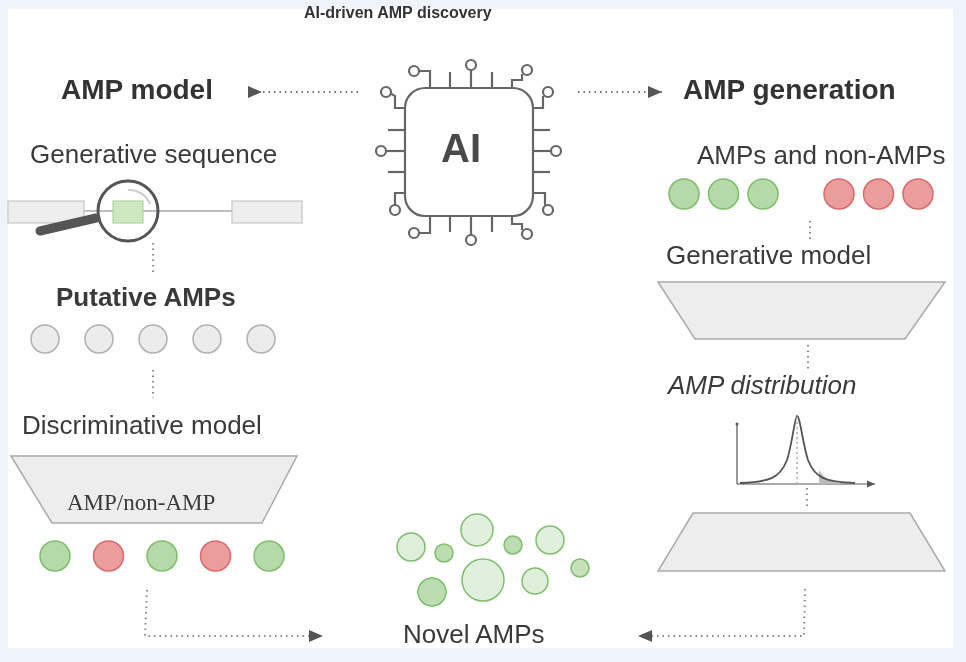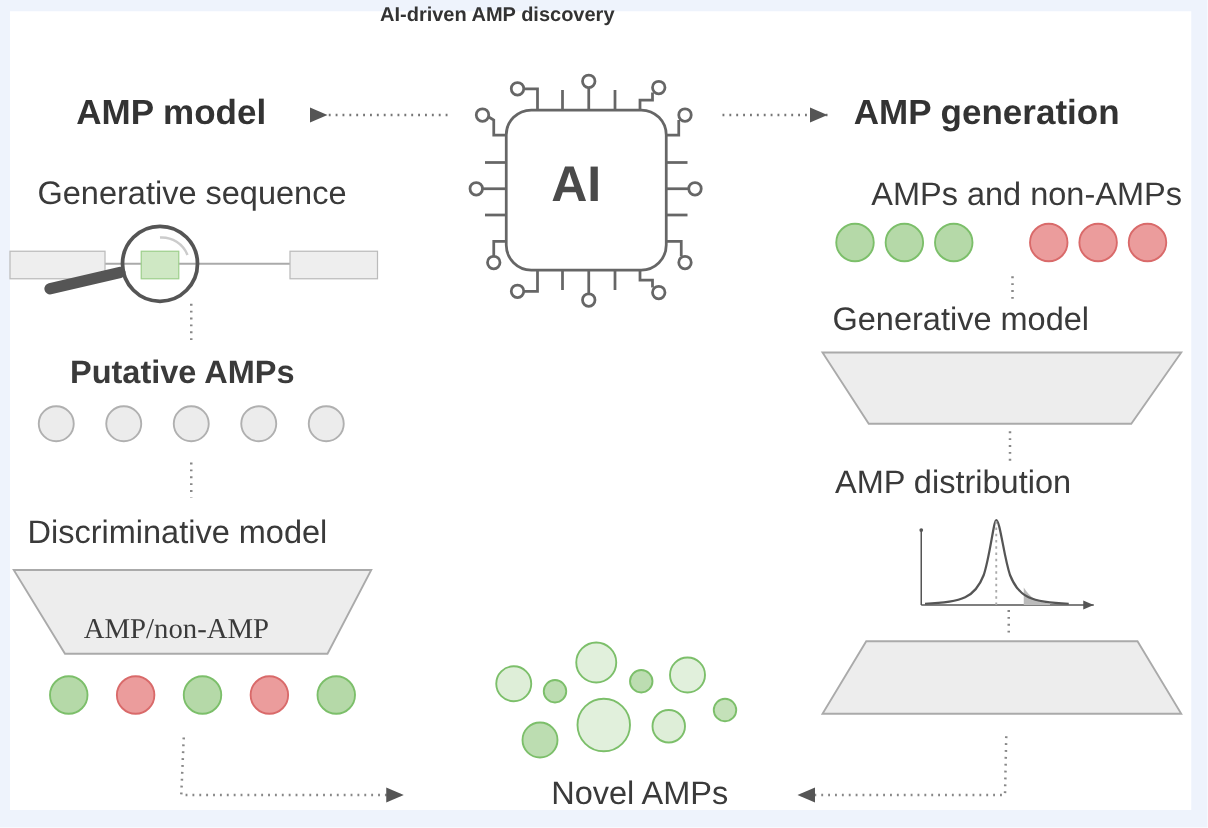--- a/index.html
+++ b/index.html
@@ -151,15 +151,15 @@
 <div class="txt head" style="left:683px;top:74px;">AMP generation</div>
 <div class="txt" style="left:441px;top:126px;font-size:40px;font-weight:bold;color:#4a4a4a;">AI</div>
 
 <div class="txt lbl" style="left:30px;top:139px;">Generative sequence</div>
 <div class="txt lbl" style="left:56px;top:282px;font-weight:bold;">Putative AMPs</div>
 <div class="txt lbl" style="left:22px;top:410px;">Discriminative model</div>
 <div class="txt" style="left:67px;top:490px;font-size:23px;font-family:Liberation Serif, serif;">AMP/non-AMP</div>
 
 <div class="txt lbl" style="left:661px;top:140px;margin-left:36px;">AMPs and non-AMPs</div>
 <div class="txt lbl" style="left:666px;top:240px;">Generative model</div>
-<div class="txt lbl" style="left:668px;top:370px;">AMP distribution</div>
+<div class="txt lbl" style="left:668px;top:370px;font-style:italic;">AMP distribution</div>
 
-<div class="txt lbl" style="left:403px;top:619px;margin-left:38px;">Novel AMPs</div>
+<div class="txt lbl" style="left:403px;top:619px;">Novel AMPs</div>
 
 </body></html>

